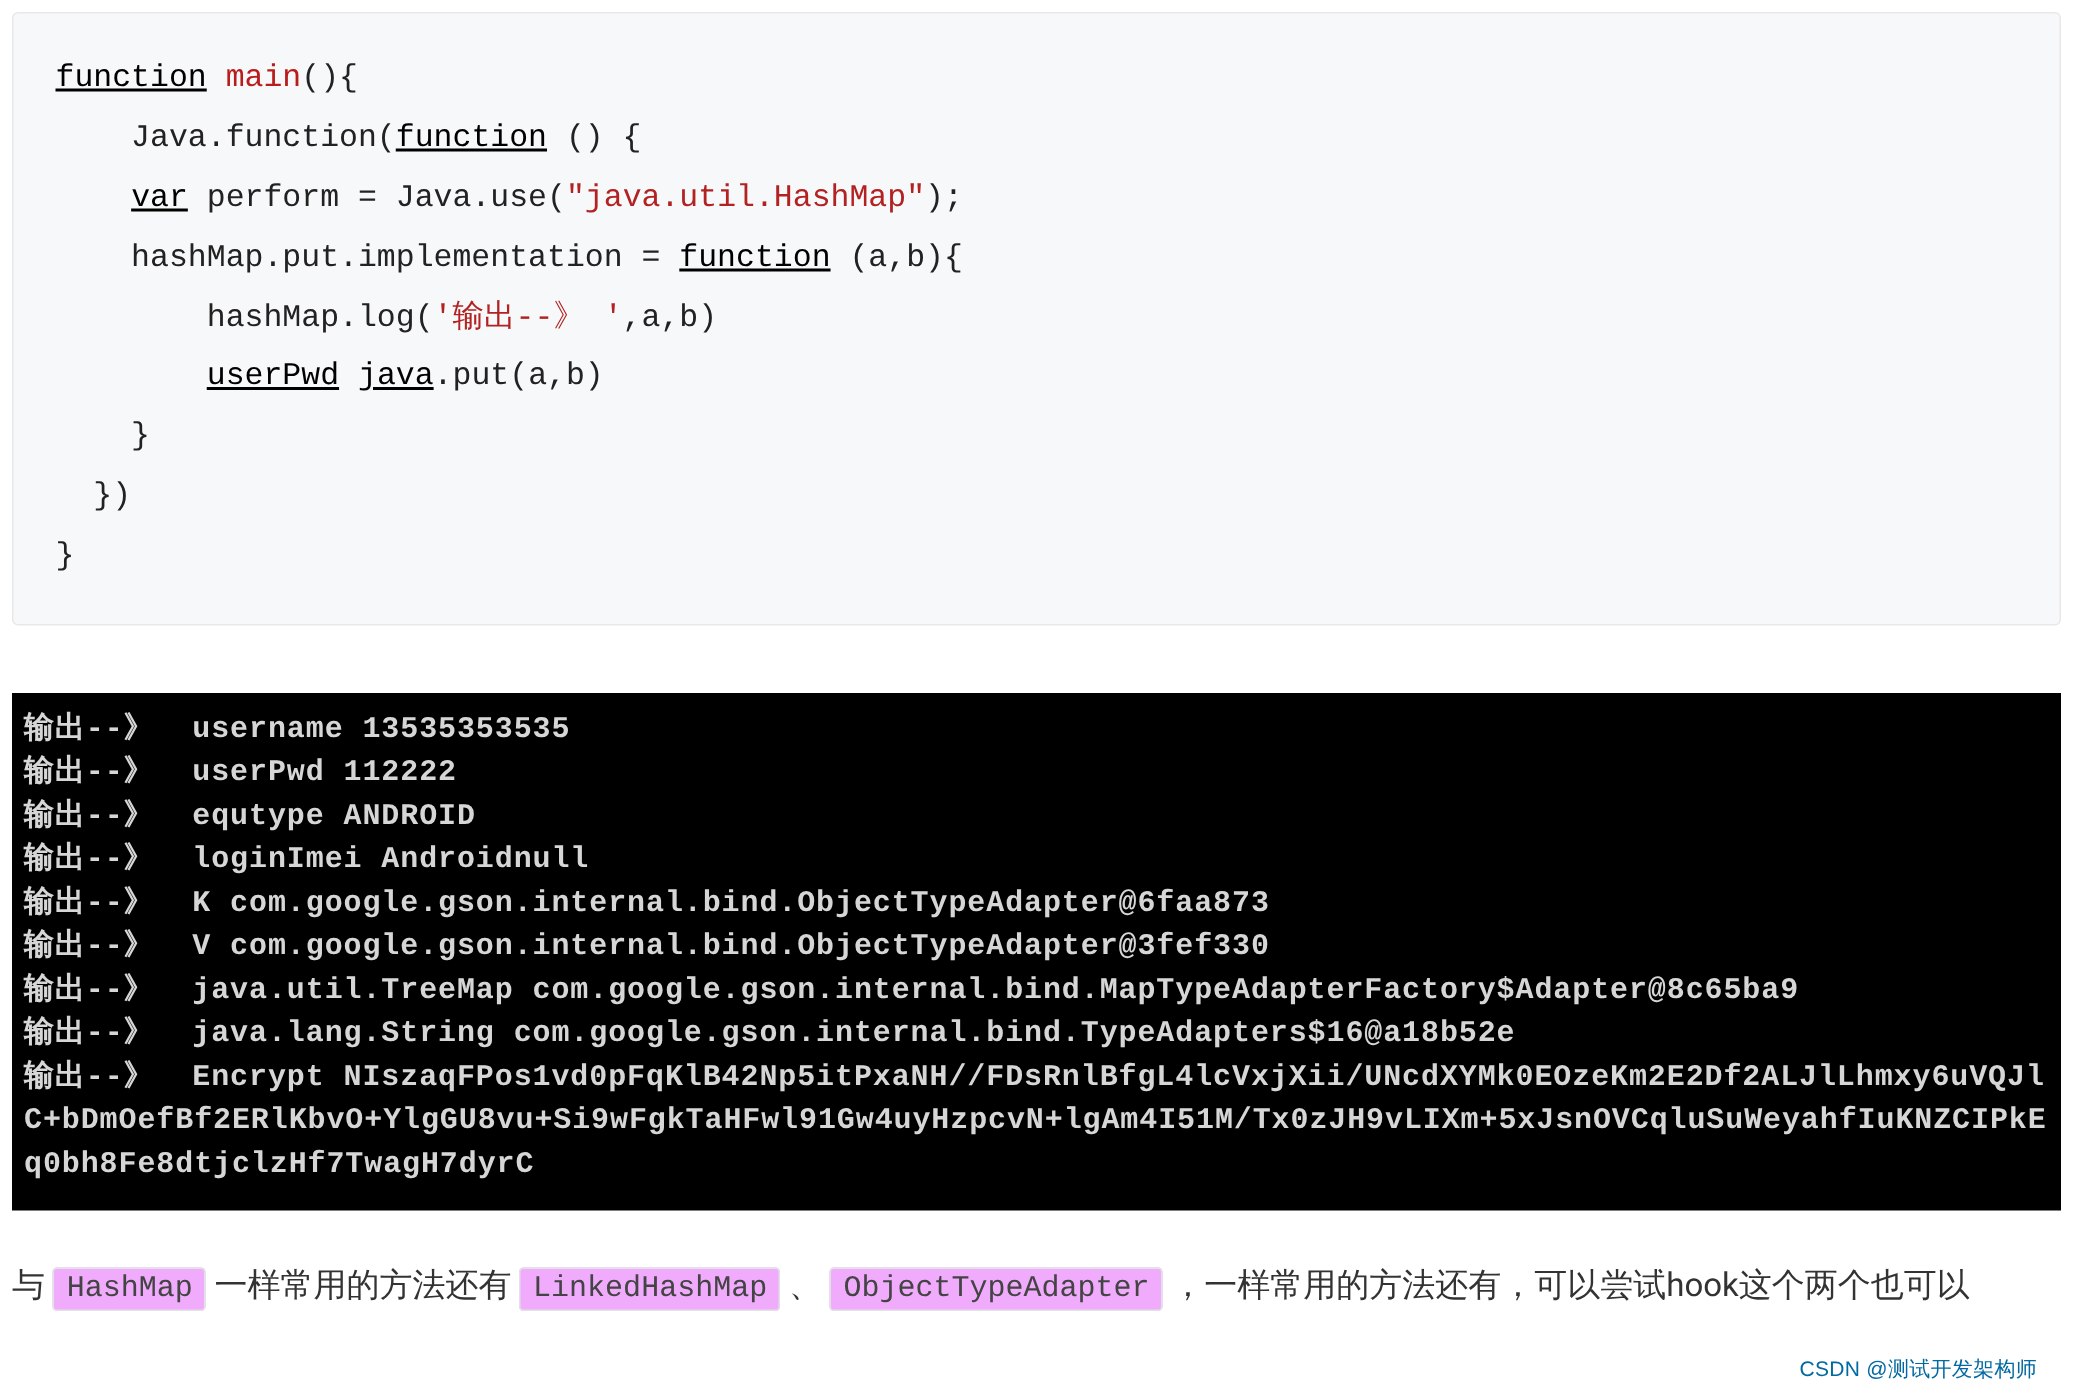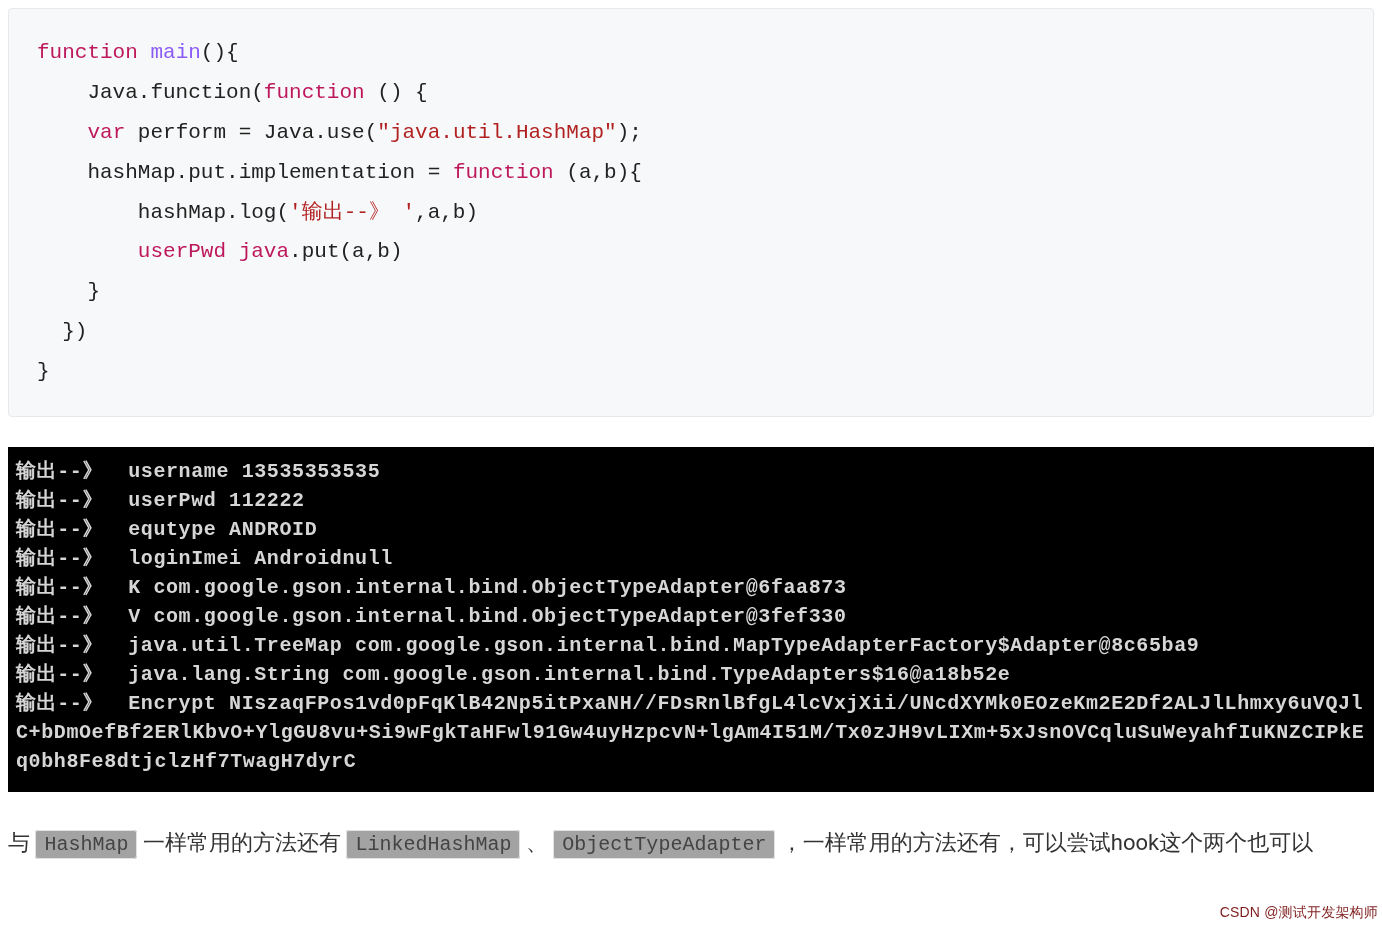--- a/index.html
+++ b/index.html
@@ -15,56 +15,56 @@
     border-radius: 4px;
     padding: 24px 28px;
     margin: 8px;
     font-family: "SF Mono", Consolas, "Liberation Mono", Menlo, Courier, monospace;
     font-size: 21px;
     line-height: 1.9;
     color: #222;
     white-space: pre;
     overflow-x: auto;
   }
-  .kw { color: #be185d; }
-  .fn { color: #8b5cf6; }
+  .kw { color: #000000; text-decoration: underline; }
+  .fn { color: #b91c1c; }
   .str { color: #b22222; }
   .mono-dark {
     background: #000000;
     color: #d6d6d6;
     font-family: "SF Mono", Consolas, "Liberation Mono", Menlo, Courier, monospace;
     font-size: 20px;
     line-height: 1.45;
     padding: 10px 8px 16px 8px;
-    margin: 30px 8px 20px 8px;
+    margin: 45px 8px 20px 8px;
     white-space: pre-wrap;
     word-break: break-all;
     letter-spacing: 0.6px;
     font-weight: 600;
   }
   .prose {
     font-size: 22px;
     line-height: 1.9;
     margin: 30px 8px 8px 8px;
     color: #333;
   }
   .inline-code {
-    background: #a3a3a3;
+    background: #f0abfc;
     border: 1px solid #e0e2e4;
     border-radius: 3px;
     padding: 2px 8px;
     font-family: "SF Mono", Consolas, "Liberation Mono", Menlo, Courier, monospace;
     font-size: 20px;
     color: #444;
   }
   .watermark {
     position: fixed;
-    right: 4px;
+    right: 24px;
     bottom: 6px;
-    color: #7f1d1d;
+    color: #0369a1;
     font-size: 14px;
     font-family: -apple-system, Arial, sans-serif;
     letter-spacing: 0.2px;
   }
 </style>
 </head>
 <body>
 
 <div class="code-block"><span class="kw">function</span><span> </span><span class="fn">main</span><span>(){</span>
 <span>    Java.function(</span><span class="kw">function</span><span> () {</span>

